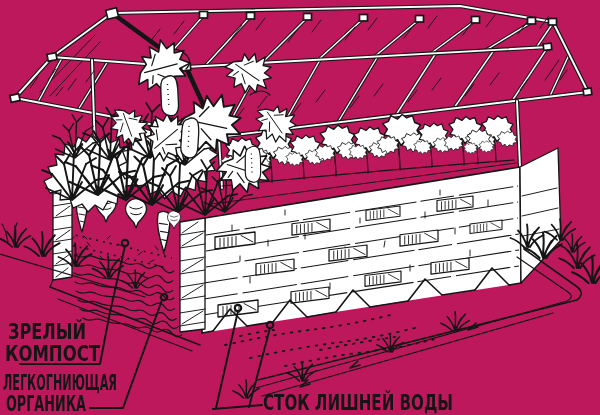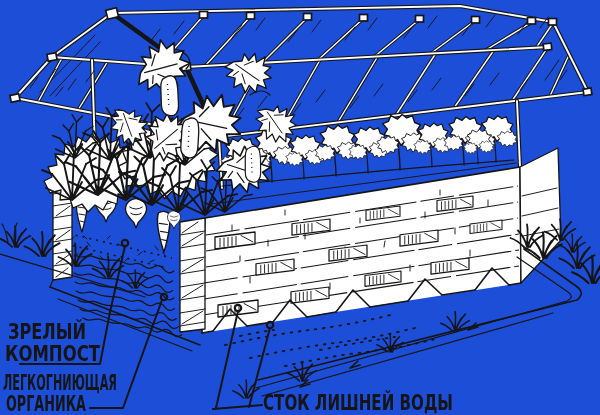--- a/index.html
+++ b/index.html
@@ -1,16 +1,16 @@
 <!DOCTYPE html>
 <html><head>
 <meta charset="utf-8">
 <style>
   html,body{margin:0;padding:0;background:#ffffff;}
-  .stage{position:relative;width:600px;height:415px;background:#1d4ed8;overflow:hidden;
+  .stage{position:relative;width:600px;height:415px;background:#be185d;overflow:hidden;
          font-family:"DejaVu Sans",sans-serif;}
   svg{display:block;}
   .bo{stroke:#151515;stroke-width:4.2;fill:none;stroke-linejoin:round;stroke-linecap:round;}
   .bi{stroke:#ffffff;stroke-width:1.9;fill:none;stroke-linejoin:round;stroke-linecap:round;}
   .bars-o{stroke:#151515;stroke-width:3.4;fill:none;stroke-linecap:round;}
   .bars-i{stroke:#ffffff;stroke-width:1.4;fill:none;stroke-linecap:round;}
   .hip{stroke:#151515;stroke-width:4.6;fill:none;stroke-linecap:round;}
   .ln{stroke:#151515;stroke-width:1.2;fill:none;stroke-linecap:round;stroke-linejoin:round;}
   .ln2{stroke:#151515;stroke-width:1.6;fill:none;stroke-linecap:round;stroke-linejoin:round;}
   .thin{stroke:#151515;stroke-width:0.95;fill:none;stroke-linecap:round;}

